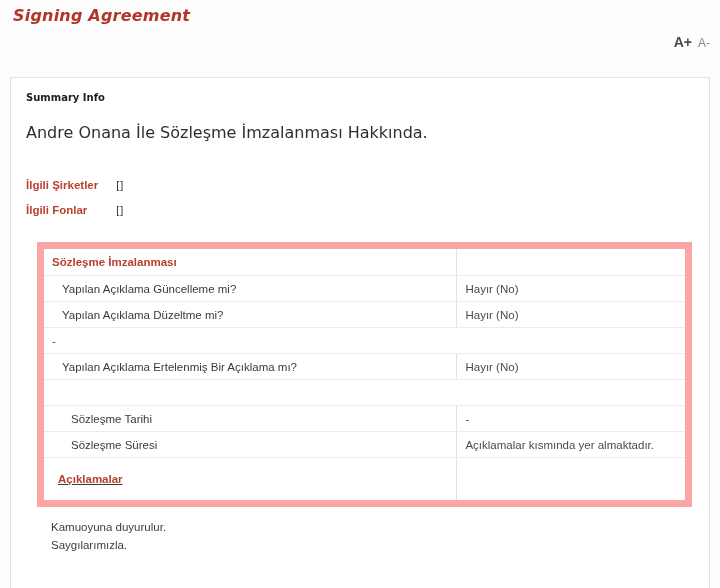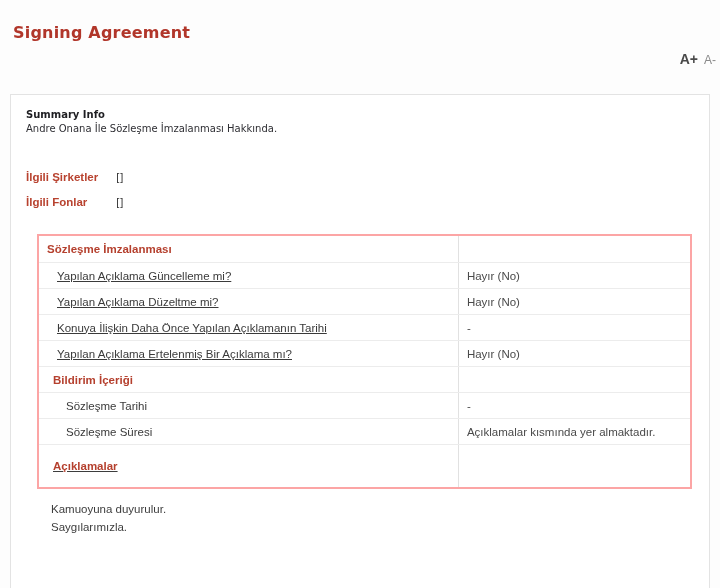--- a/index.html
+++ b/index.html
@@ -2,31 +2,31 @@
 <html><head>
 <meta charset="utf-8">
 <style>
   * { margin: 0; padding: 0; box-sizing: border-box; }
   html, body { width: 720px; height: 588px; overflow: hidden; }
   body {
     background: #fdfdfd;
     font-family: "Liberation Sans", sans-serif;
     color: #3d3d3d;
   }
-  .page-header { padding: 23px 13px 0 13px; }
+  .page-header { padding: 6px 13px 0 13px; font-style: italic; }
   .page-title {
     font-family: "DejaVu Sans", sans-serif;
     font-size: 16px;
     font-weight: 700;
     color: #b1362a;
     letter-spacing: 0.2px;
   }
   .font-controls {
     text-align: right;
-    padding: 8px 4px 0 0;
+    padding: 8px 10px 0 0;
     height: 24px;
   }
   .font-controls .fc-plus {
     font-size: 14px;
     font-weight: 700;
     color: #4a4a4a;
     cursor: pointer;
     margin-right: 6px;
   }
   .font-controls .fc-minus {
@@ -43,40 +43,40 @@
   }
   .card-inner { padding: 14px 16px 0 15px; }
   .summary-heading {
     font-family: "DejaVu Sans", sans-serif;
     font-size: 10px;
     font-weight: 700;
     color: #1e1e22;
   }
   .summary-subject {
     font-family: "DejaVu Sans", sans-serif;
-    margin-top: 3px;
-    font-size: 10px;
+    margin-top: 20px;
+    font-size: 16px;
     color: #2e2e33;
   }
   .related-block { margin-top: 37px; }
   .related-row { height: 25px; font-size: 11.5px; }
   .related-label {
     display: inline-block;
     min-width: 87px;
     font-weight: 700;
     color: #b8422f;
   }
   .related-value {
     color: #333333;
     font-size: 11px;
     letter-spacing: 1px;
   }
   .info-table {
     margin: 13px 1px 0 11px;
-    border: 2px solid #fca5a5;
+    border: 7px solid #fca5a5;
   }
   .trow {
     display: flex;
     border-bottom: 1px solid #ececec;
   }
   .trow:last-child { border-bottom: none; text-decoration: underline; }
   .cell { display: flex; align-items: center; font-size: 11.5px; }
   .cell.label {
     width: 64.5%;
     border-right: 1px solid #e1e1e1;
@@ -84,21 +84,21 @@
   }
   .cell.value { width: 35.5%; padding-left: 8px; color: #4a4a4a; }
   .trow { height: 27px; }
   .trow.section .cell.label,
   .trow.section2 .cell.label {
     color: #b5402e;
     font-weight: 700;
   }
   .trow.section .cell.label { padding-left: 8px; }
   .trow.section2 .cell.label { padding-left: 14px; }
-  .trow.item .cell.label { padding-left: 18px; text-decoration: underline; }
+  .trow.item .cell.label { padding-left: 18px; }
   .trow.subitem .cell.label { padding-left: 27px; }
   .trow.item, .trow.subitem, .trow.section2 { height: 26px; }
   .trow:last-child { height: 42px; }
   .footer-text {
     margin: 12px 16px 0 25px;
     font-size: 11.5px;
     color: #3d3d3d;
     line-height: 17.5px;
   }
   .footer-text .para { text-align: justify; }
@@ -137,29 +137,27 @@
         </div>
         <div class="trow item">
           <div class="cell label">Yapılan Açıklama Güncelleme mi?</div>
           <div class="cell value">Hayır (No)</div>
         </div>
         <div class="trow item">
           <div class="cell label">Yapılan Açıklama Düzeltme mi?</div>
           <div class="cell value">Hayır (No)</div>
         </div>
         <div class="trow item">
-          <div class="cell label">Konuya İlişkin Daha Önce Yapılan Açıklamanın Tarihi</div>
           <div class="cell value">-</div>
         </div>
         <div class="trow item">
           <div class="cell label">Yapılan Açıklama Ertelenmiş Bir Açıklama mı?</div>
           <div class="cell value">Hayır (No)</div>
         </div>
         <div class="trow section2">
-          <div class="cell label">Bildirim İçeriği</div>
           <div class="cell value"></div>
         </div>
         <div class="trow subitem">
           <div class="cell label">Sözleşme Tarihi</div>
           <div class="cell value">-</div>
         </div>
         <div class="trow subitem">
           <div class="cell label">Sözleşme Süresi</div>
           <div class="cell value">Açıklamalar kısmında yer almaktadır.</div>
         </div>

